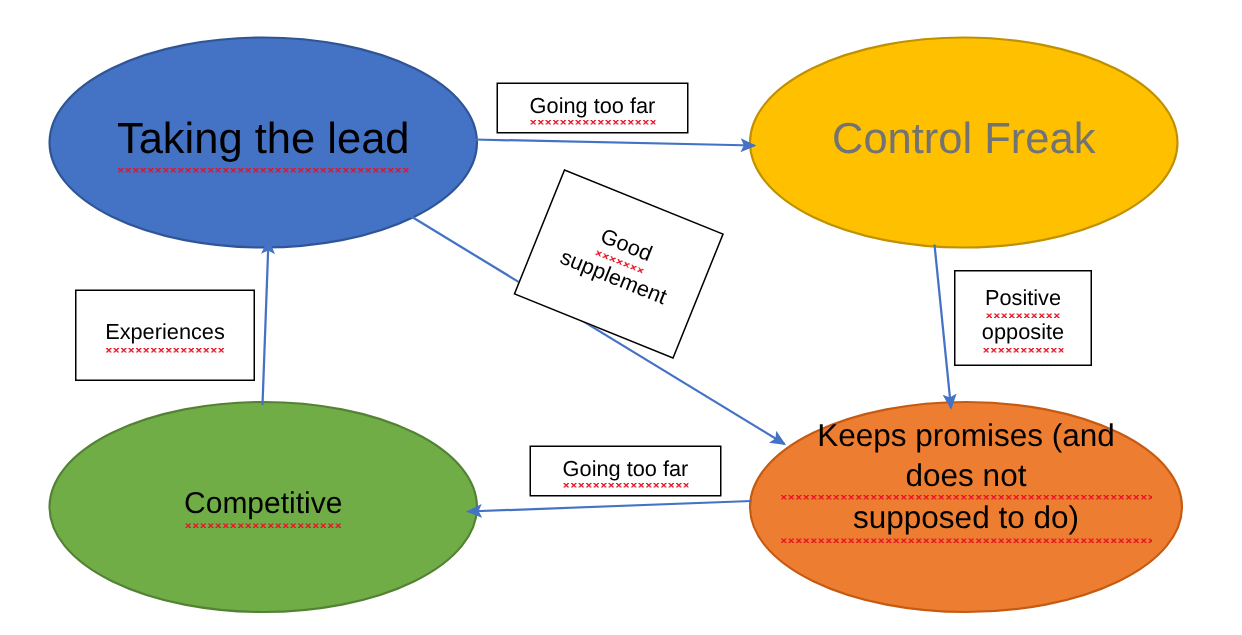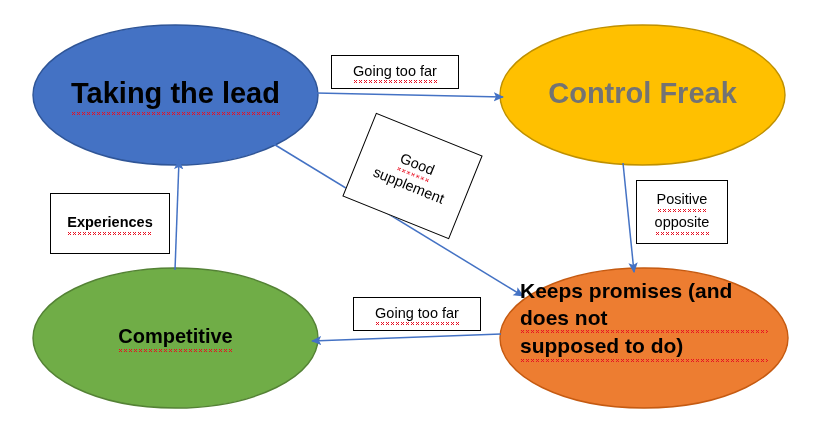--- a/index.html
+++ b/index.html
@@ -6,23 +6,22 @@
   body{
     width:828px;height:423px;background:#ffffff;
     font-family:"Liberation Sans",sans-serif;
     position:relative;overflow:hidden;
   }
   #canvas{position:absolute;inset:0;width:828px;height:423px;}
   svg.layer{position:absolute;left:0;top:0;width:828px;height:423px;}
 
   .node{
     position:absolute;display:flex;align-items:center;justify-content:center;
-    text-align:left;color:#000;line-height:1.28;box-sizing:border-box;
+    text-align:center;color:#000;line-height:1.28;box-sizing:border-box;
     padding:0 20px;
-    font-weight:bold;
   }
   .node span{display:block;}
 
   .sq{
     background-repeat:repeat-x;
     background-position:left bottom;
     background-size:5px 3px;
     background-image:
       linear-gradient(45deg,transparent 42%,#e81123 42%,#e81123 58%,transparent 58%),
       linear-gradient(-45deg,transparent 42%,#e81123 42%,#e81123 58%,transparent 58%);
@@ -86,20 +85,20 @@
         <span class="sq">Going too far</span>
       </div>
       <div class="label" style="left: 355px; top: 131px; width: 115px; height: 90px; transform: rotate(22deg);">
         <span class="sq">Good</span>
         <span class="noSq">supplement</span>
       </div>
       <div class="label" style="left: 636px; top: 180px; width: 92px; height: 64px;">
         <span class="sq">Positive</span>
         <span class="sq">opposite</span>
       </div>
-      <div class="label" style="left: 50px; top: 193px; width: 120px; height: 61px; font-weight: bold;">
+      <div class="label" style="left: 50px; top: 193px; width: 120px; height: 61px;">
         <span class="sq">Experiences</span>
       </div>
       <div class="label" style="left: 353px; top: 297px; width: 128px; height: 34px;">
         <span class="sq">Going too far</span>
       </div>
     </div>
 </div>
 
 </body></html>

